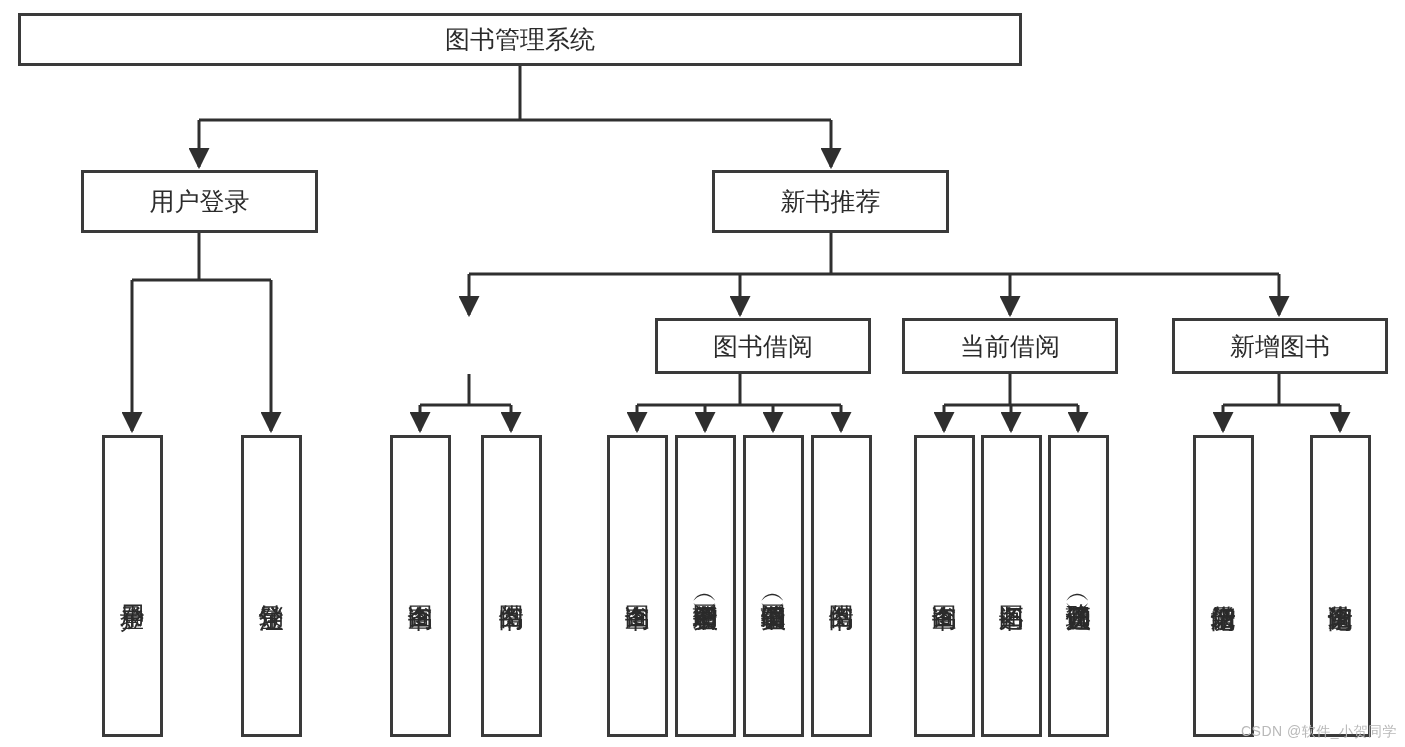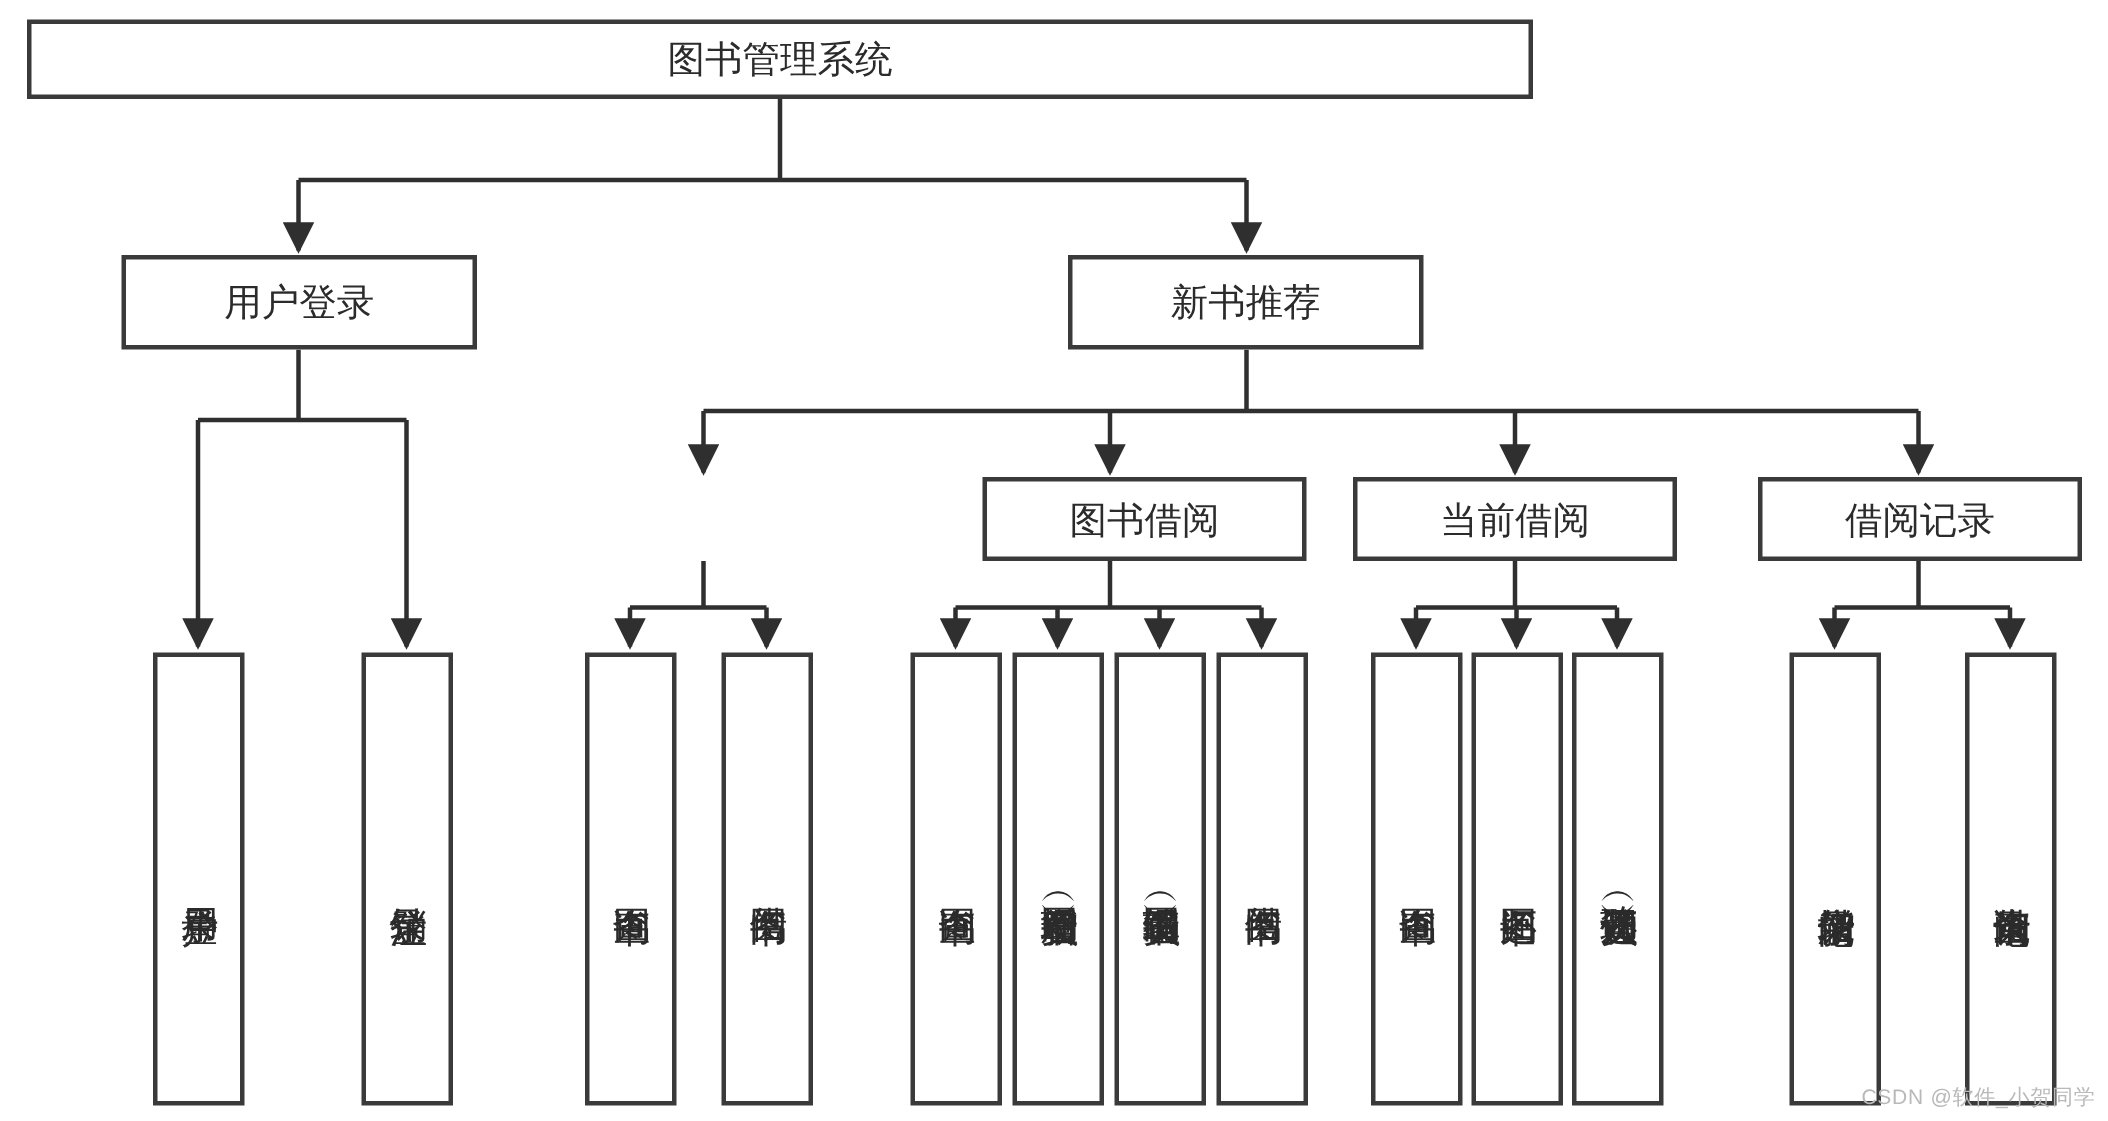--- a/index.html
+++ b/index.html
@@ -137,21 +137,21 @@
     <span class="htext">新书推荐</span>
   </div>
 
   <div class="node level2" style="left:655px; top:318px; width:216px; height:56px;">
     <span class="htext">图书借阅</span>
   </div>
   <div class="node level2" style="left:902px; top:318px; width:216px; height:56px;">
     <span class="htext">当前借阅</span>
   </div>
   <div class="node level2" style="left:1172px; top:318px; width:216px; height:56px;">
-    <span class="htext">借阅记录</span>
+    <span class="htext">新增图书</span>
   </div>
 
   <div class="node leaf" style="left:102px; top:435px; width:61px; height:302px;">
     <span class="vtext">用户登录</span>
   </div>
   <div class="node leaf" style="left:241px; top:435px; width:61px; height:302px;">
     <span class="vtext">注销登录</span>
   </div>
 
   <div class="node leaf" style="left:390px; top:435px; width:61px; height:302px;">

